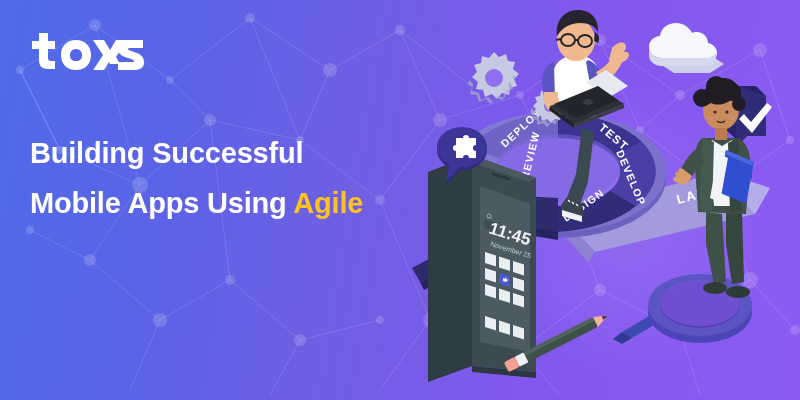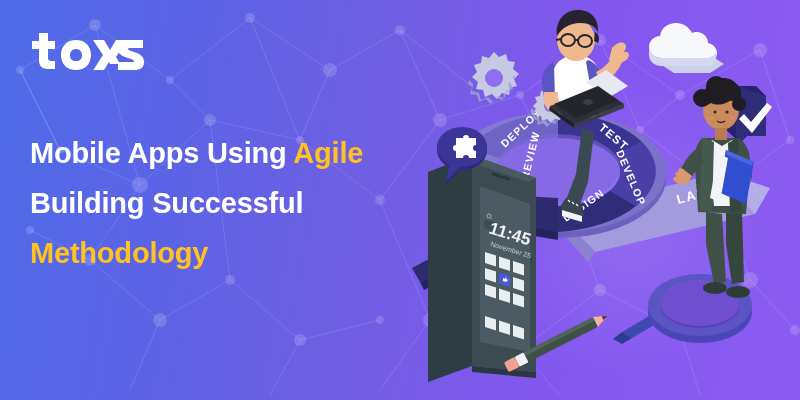--- a/index.html
+++ b/index.html
@@ -121,27 +121,24 @@
         <path d="M63,10 h11 l6,10 l6,-10 h11 l-11,17 l4,7 h-10 l-1,-2 l-8,13 h-11 l13,-20 Z"></path>
 
         <path d="M99,10 h16 v8 h-13 c-1,0 -2,0 -2,1 c0,1 1,1 3,2 l6,2 c5,2 7,5 7,9 c0,6 -4,8 -10,8 H90 v-8 h14 c2,0 2,0 2,-1 c0,-1 -1,-1 -3,-2 l-6,-2 c-5,-2 -7,-4 -7,-9 c0,-5 4,-8 9,-8 Z" transform="translate(-2,0)"></path>
       </g>
     </svg>
     
   </div>
 
   <div id="headline">
     <div class="h-line">
-      <span>Mobile Apps Using </span><span class="hl-accent">Agile</span>
-    </div>
-    <div class="h-line">
       <span>Building Successful</span>
     </div>
     <div class="h-line">
-      <span class="hl-accent">Methodology</span>
+      <span>Mobile Apps Using </span><span class="hl-accent">Agile</span>
     </div>
   </div>
 
   <svg id="illustration" viewBox="0 0 390 400">
 
     <g>
       <path d="M150,215 L310,172 L360,188 L345,214 L185,252 Z" fill="#a49bdf"></path>
       <path d="M150,215 L185,252 L178,262 L146,226 Z" fill="#8c82cf"></path>
       <path d="M310,172 L360,188 L345,214 L330,198 Z" fill="#b5adea"></path>
       <text x="268" y="204" fill="#ffffff" font-family="Liberation Sans, sans-serif" font-size="13" font-weight="bold" letter-spacing="1.6" transform="rotate(-15 268 204)">LAUNCH</text>

